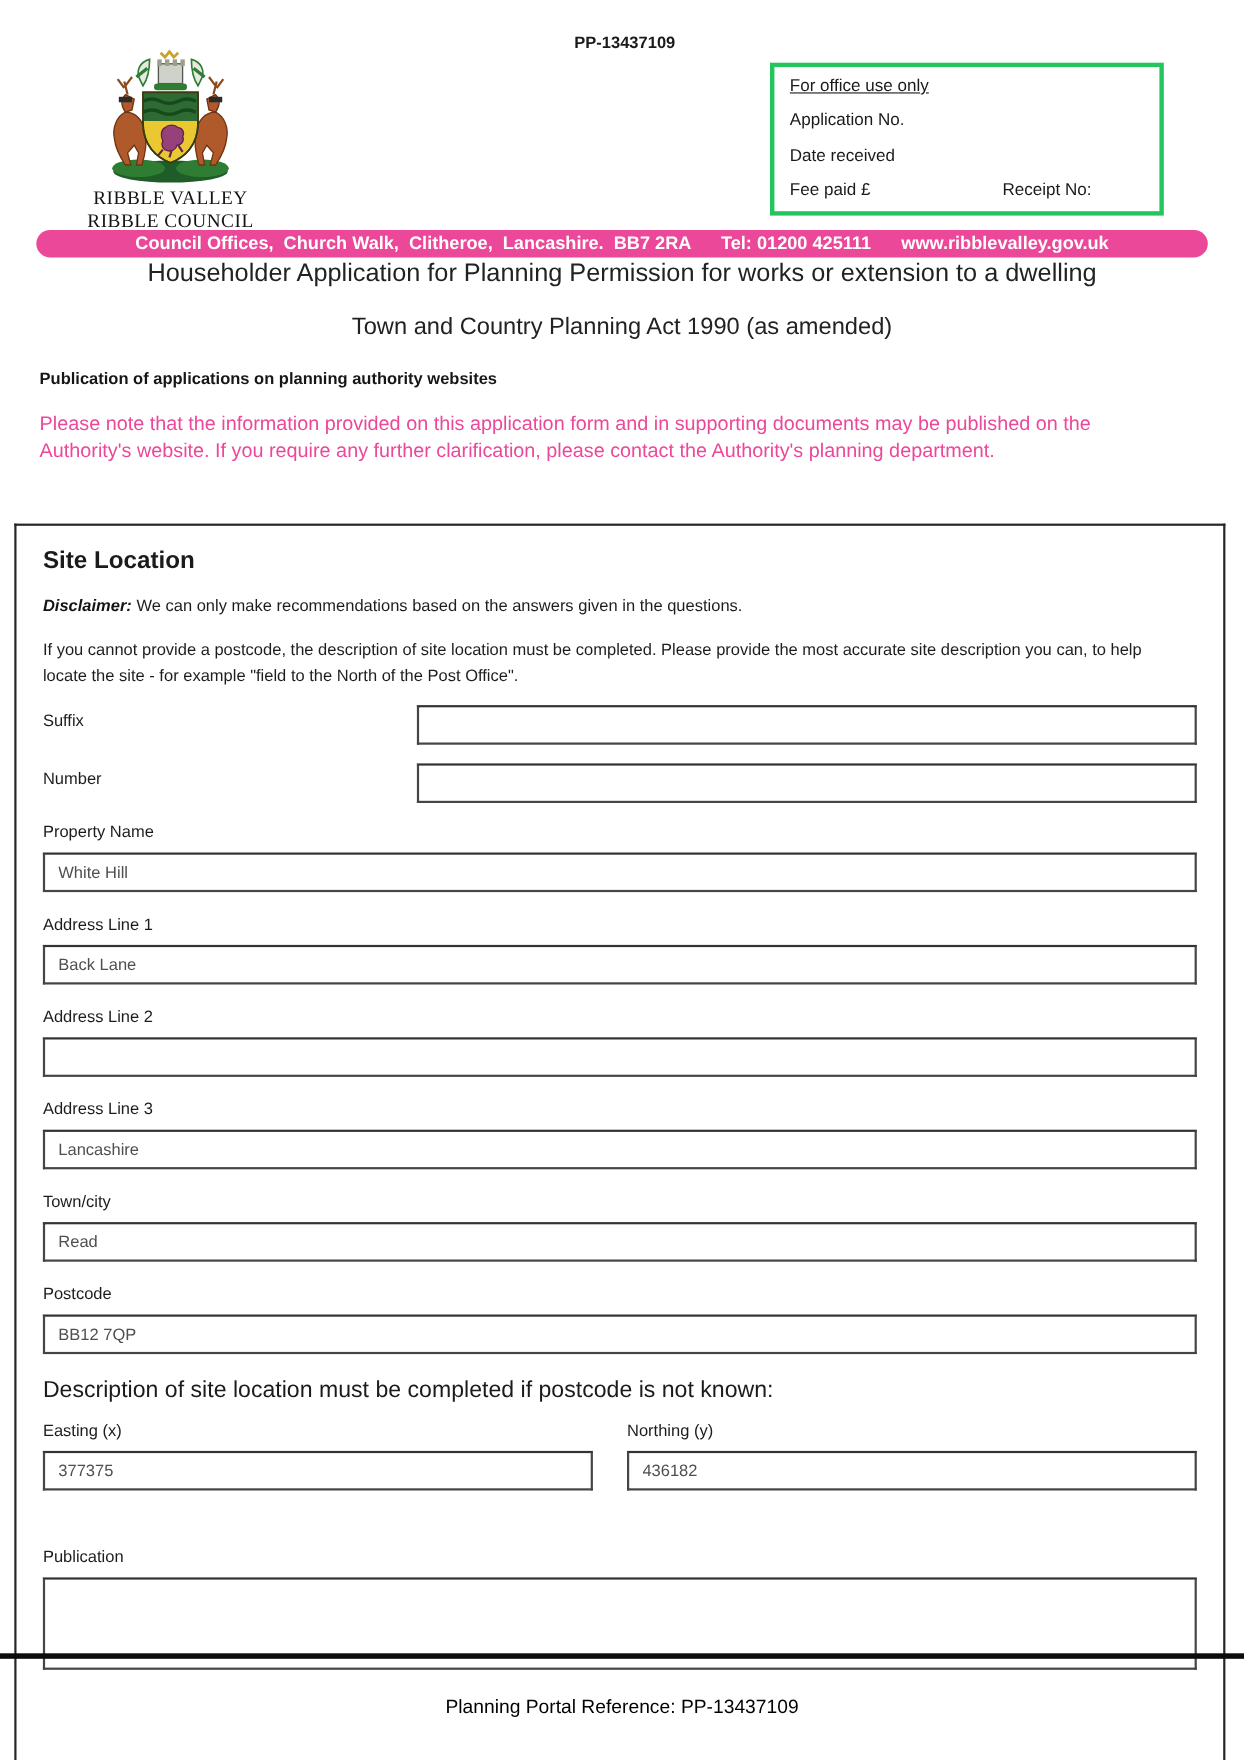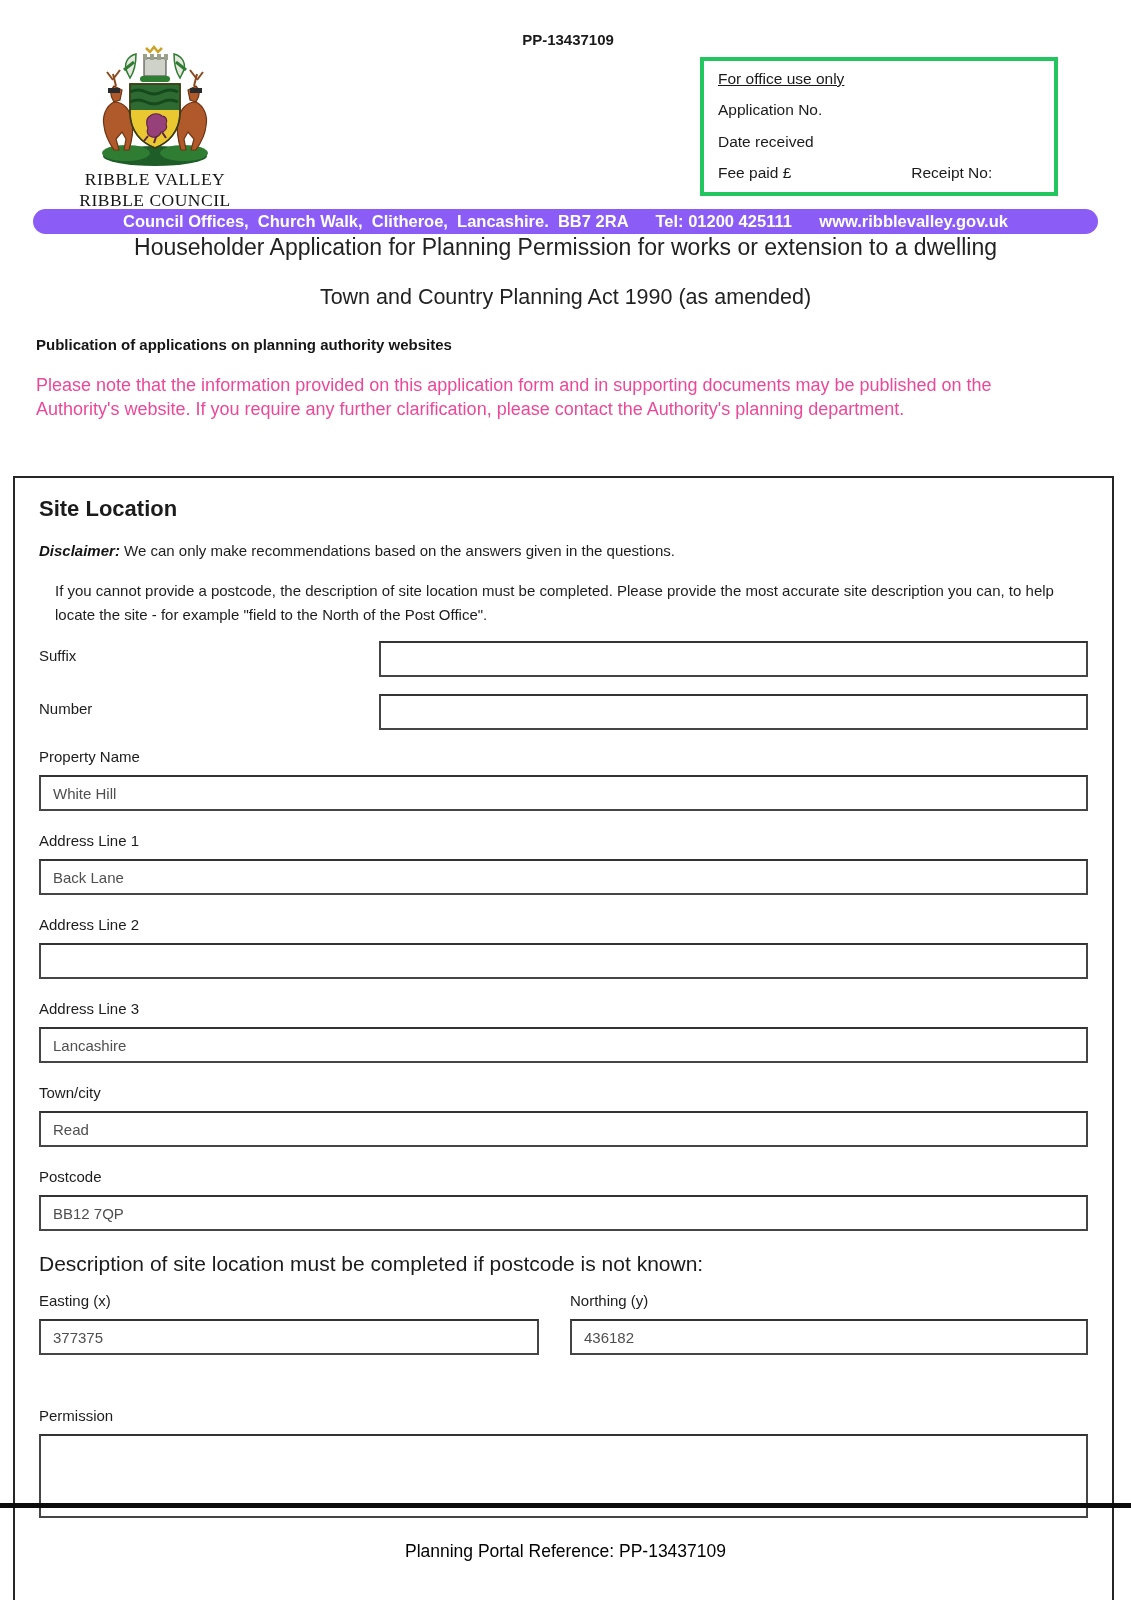--- a/index.html
+++ b/index.html
@@ -34,21 +34,21 @@
     padding: 9px 14px 10px 14px;
     display: flex; flex-direction: column; justify-content: space-between;
     font-size: 15.5px; color: #1a1a1a;
   }
   .office-box .ou-title { text-decoration: underline; }
   .office-row { display: flex; }
   .office-row .receipt { margin-left: 120px; }
 
   .address-bar {
     position: absolute; top: 209px; left: 33px; width: 1065px; height: 25px;
-    background: #8b5cf6; border-radius: 13px;
+    background: #ec4899; border-radius: 13px;
     color: #ffffff; font-weight: bold; font-size: 16.5px;
     text-align: center; line-height: 24px; white-space: pre;
   }
   .doc-title {
     position: absolute; top: 234px; left: 0; right: 0;
     text-align: center; font-size: 23px; font-weight: normal; color: #222;
   }
   .doc-subtitle {
     position: absolute; top: 285px; left: 0; right: 0;
     text-align: center; font-size: 21.5px; font-weight: normal; color: #222;
@@ -67,21 +67,21 @@
     position: absolute; top: 476px; left: 13px; width: 1101px; height: 1236px;
     border: 2px solid #262626; border-bottom: none;
     padding: 16px 24px 0 24px; overflow: hidden; background: #fff;
   }
   .sitebox h2 {
     font-size: 22px; font-weight: bold; color: #1b1b1b;
     margin: 2px 0 18px 0;
   }
   .disclaimer { font-size: 15px; line-height: 21px; margin: 0 0 18px 0; color: #1d1d1d; }
   .disclaimer b { color: #141414; font-style: italic; }
-  .intro { font-size: 15px; line-height: 24px; margin: 0 0 14px 16px; width: 1040px; color: #1d1d1d; }
+  .intro { font-size: 15px; line-height: 24px; margin: 0 0 14px 0; width: 1040px; color: #1d1d1d; }
 
   .field-label { font-size: 15px; color: #1c1c1c; display: block; }
   input.fld, textarea.fld {
     border: 2px solid #454545; border-top-color: #333;
     background: #fff; font-family: "Liberation Sans", sans-serif;
     font-size: 15px; color: #4f4f4f;
     padding: 0 12px; outline: none; border-radius: 0;
   }
   input.fld { height: 36px; }
 
@@ -242,21 +242,21 @@
         <label class="field-label">Easting (x)</label>
         <input class="fld" type="text" value="377375" style="">
       </div>
       <div class="stack coord-right">
         <label class="field-label">Northing (y)</label>
         <input class="fld" type="text" value="436182" style="">
       </div>
     </div>
 
     <div class="stack stack-description">
-      <label class="field-label">Permission</label>
+      <label class="field-label">Publication</label>
       <textarea class="fld" style=""></textarea>
     </div>
   </div>
 
   <div class="cut-line"></div>
 
   <div class="footer-ref">Planning Portal Reference: PP-13437109</div>
 
 </div>
 

